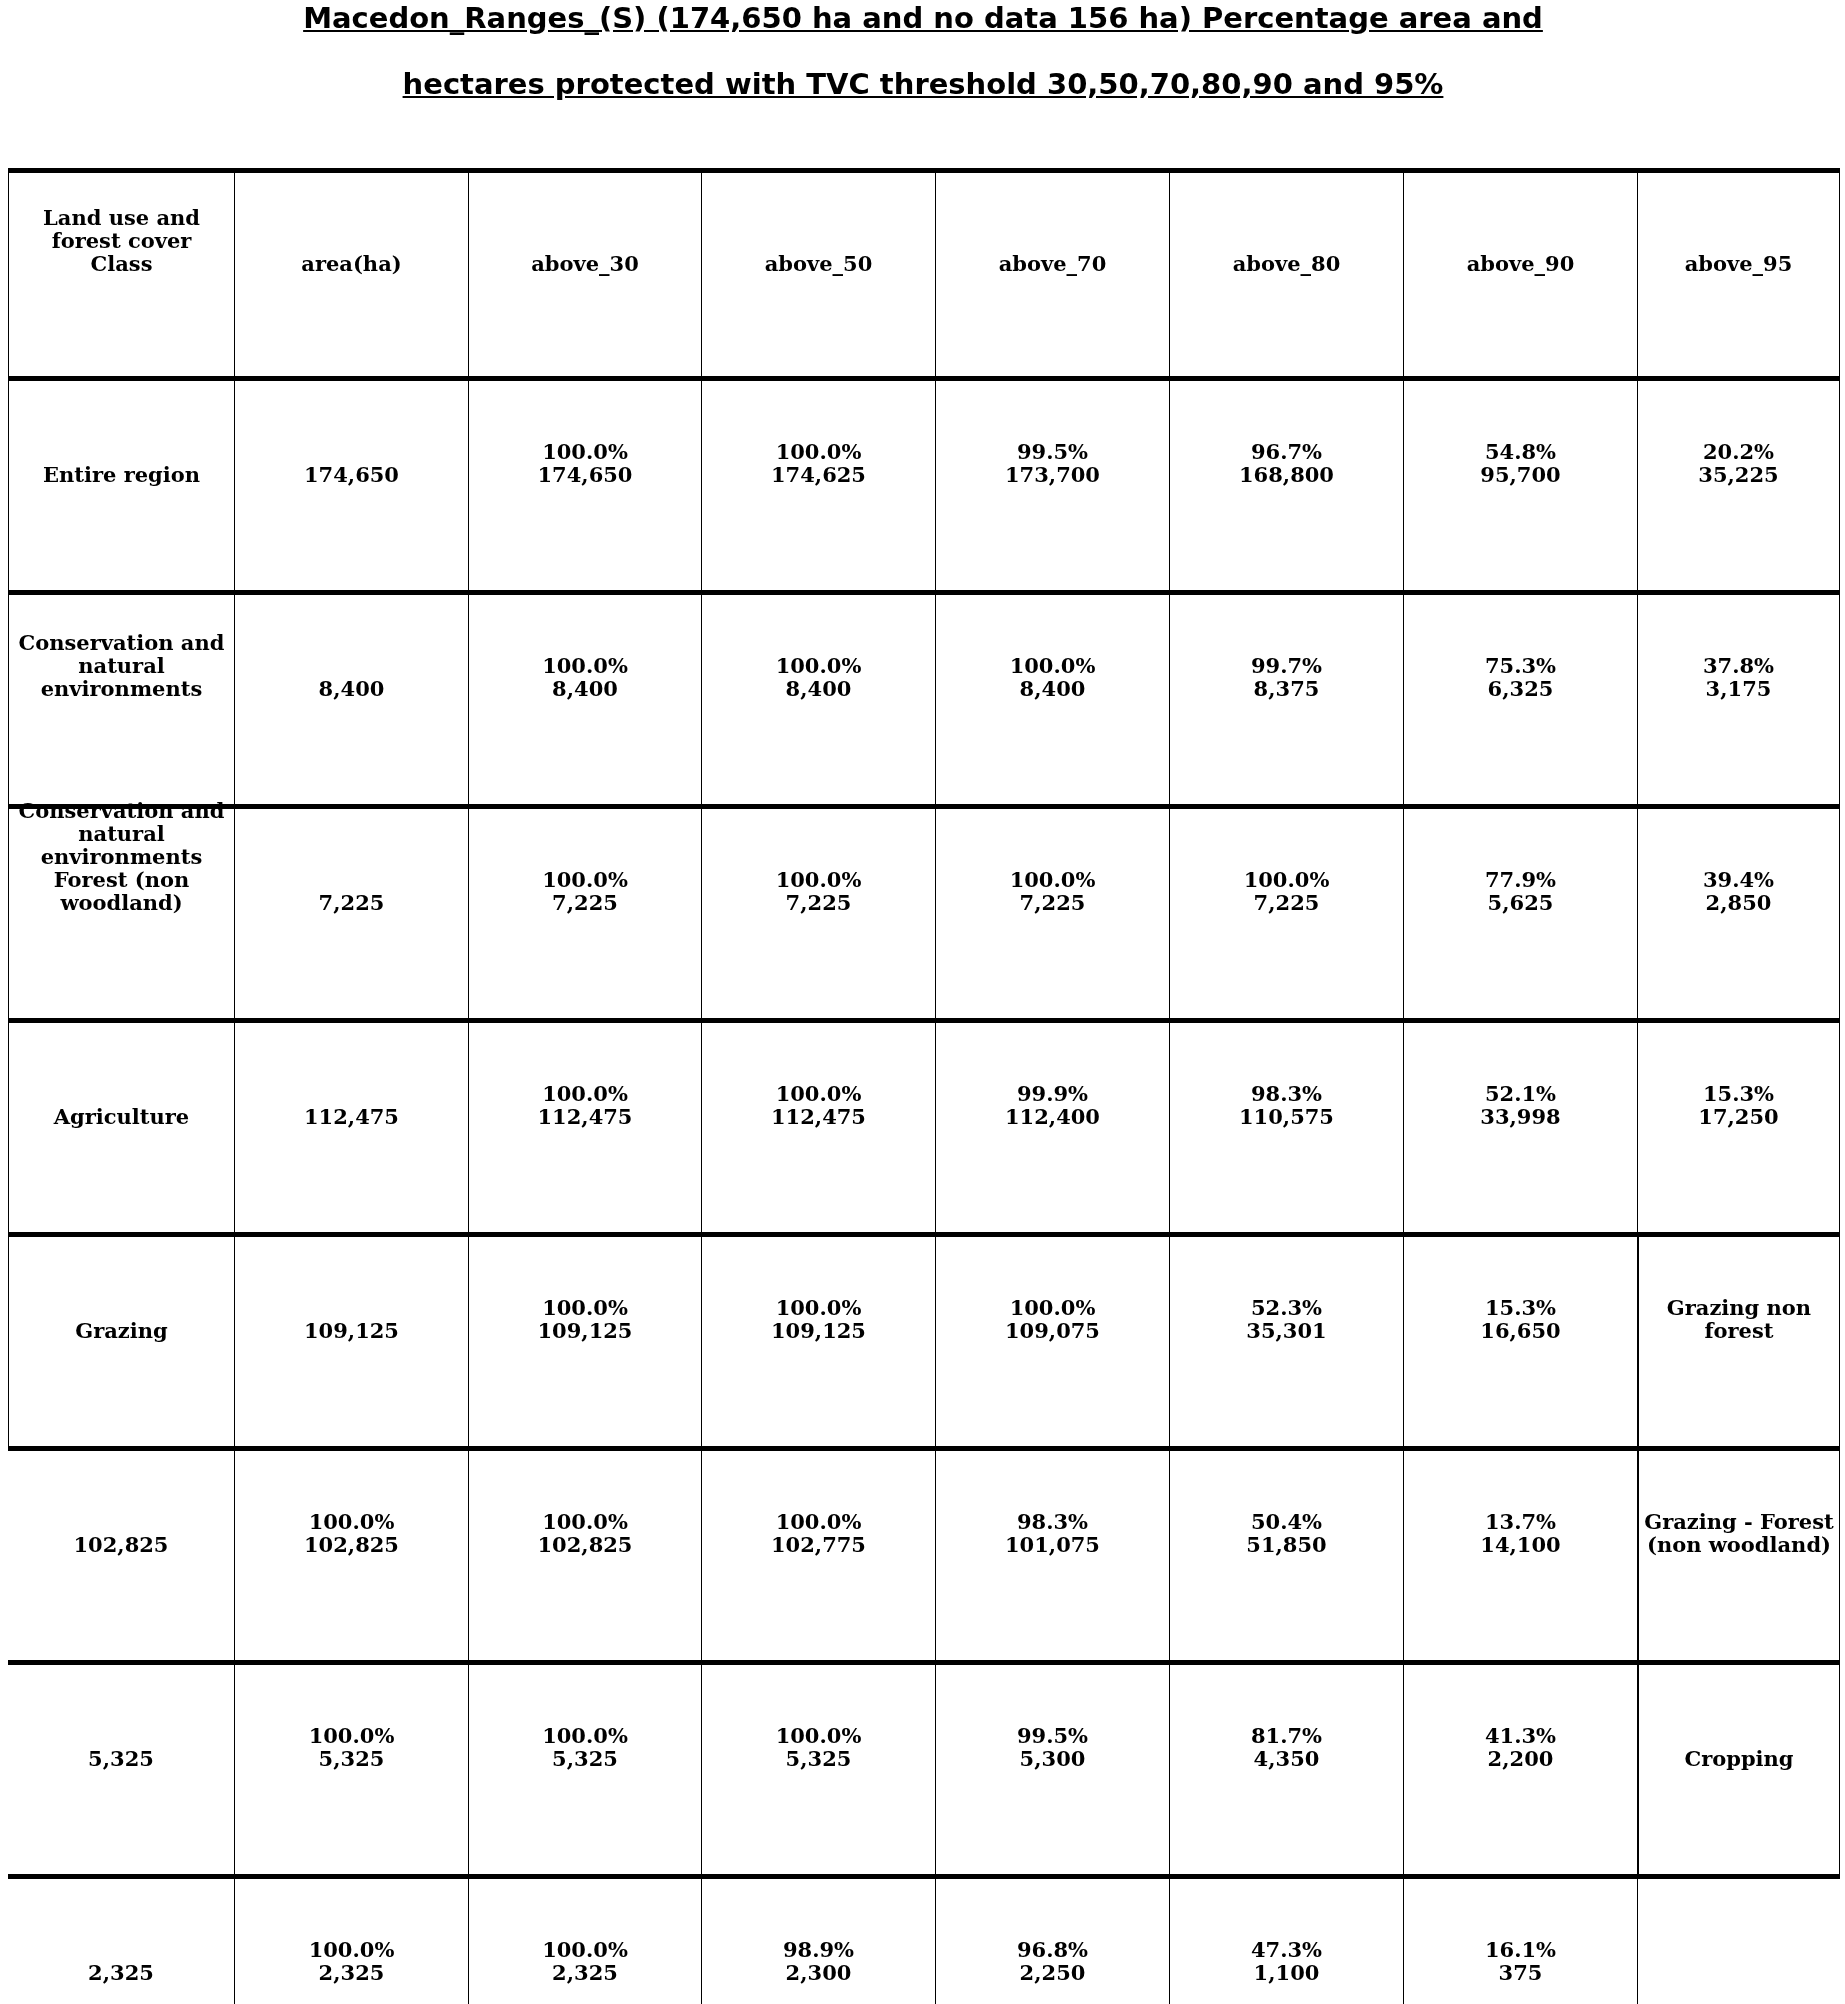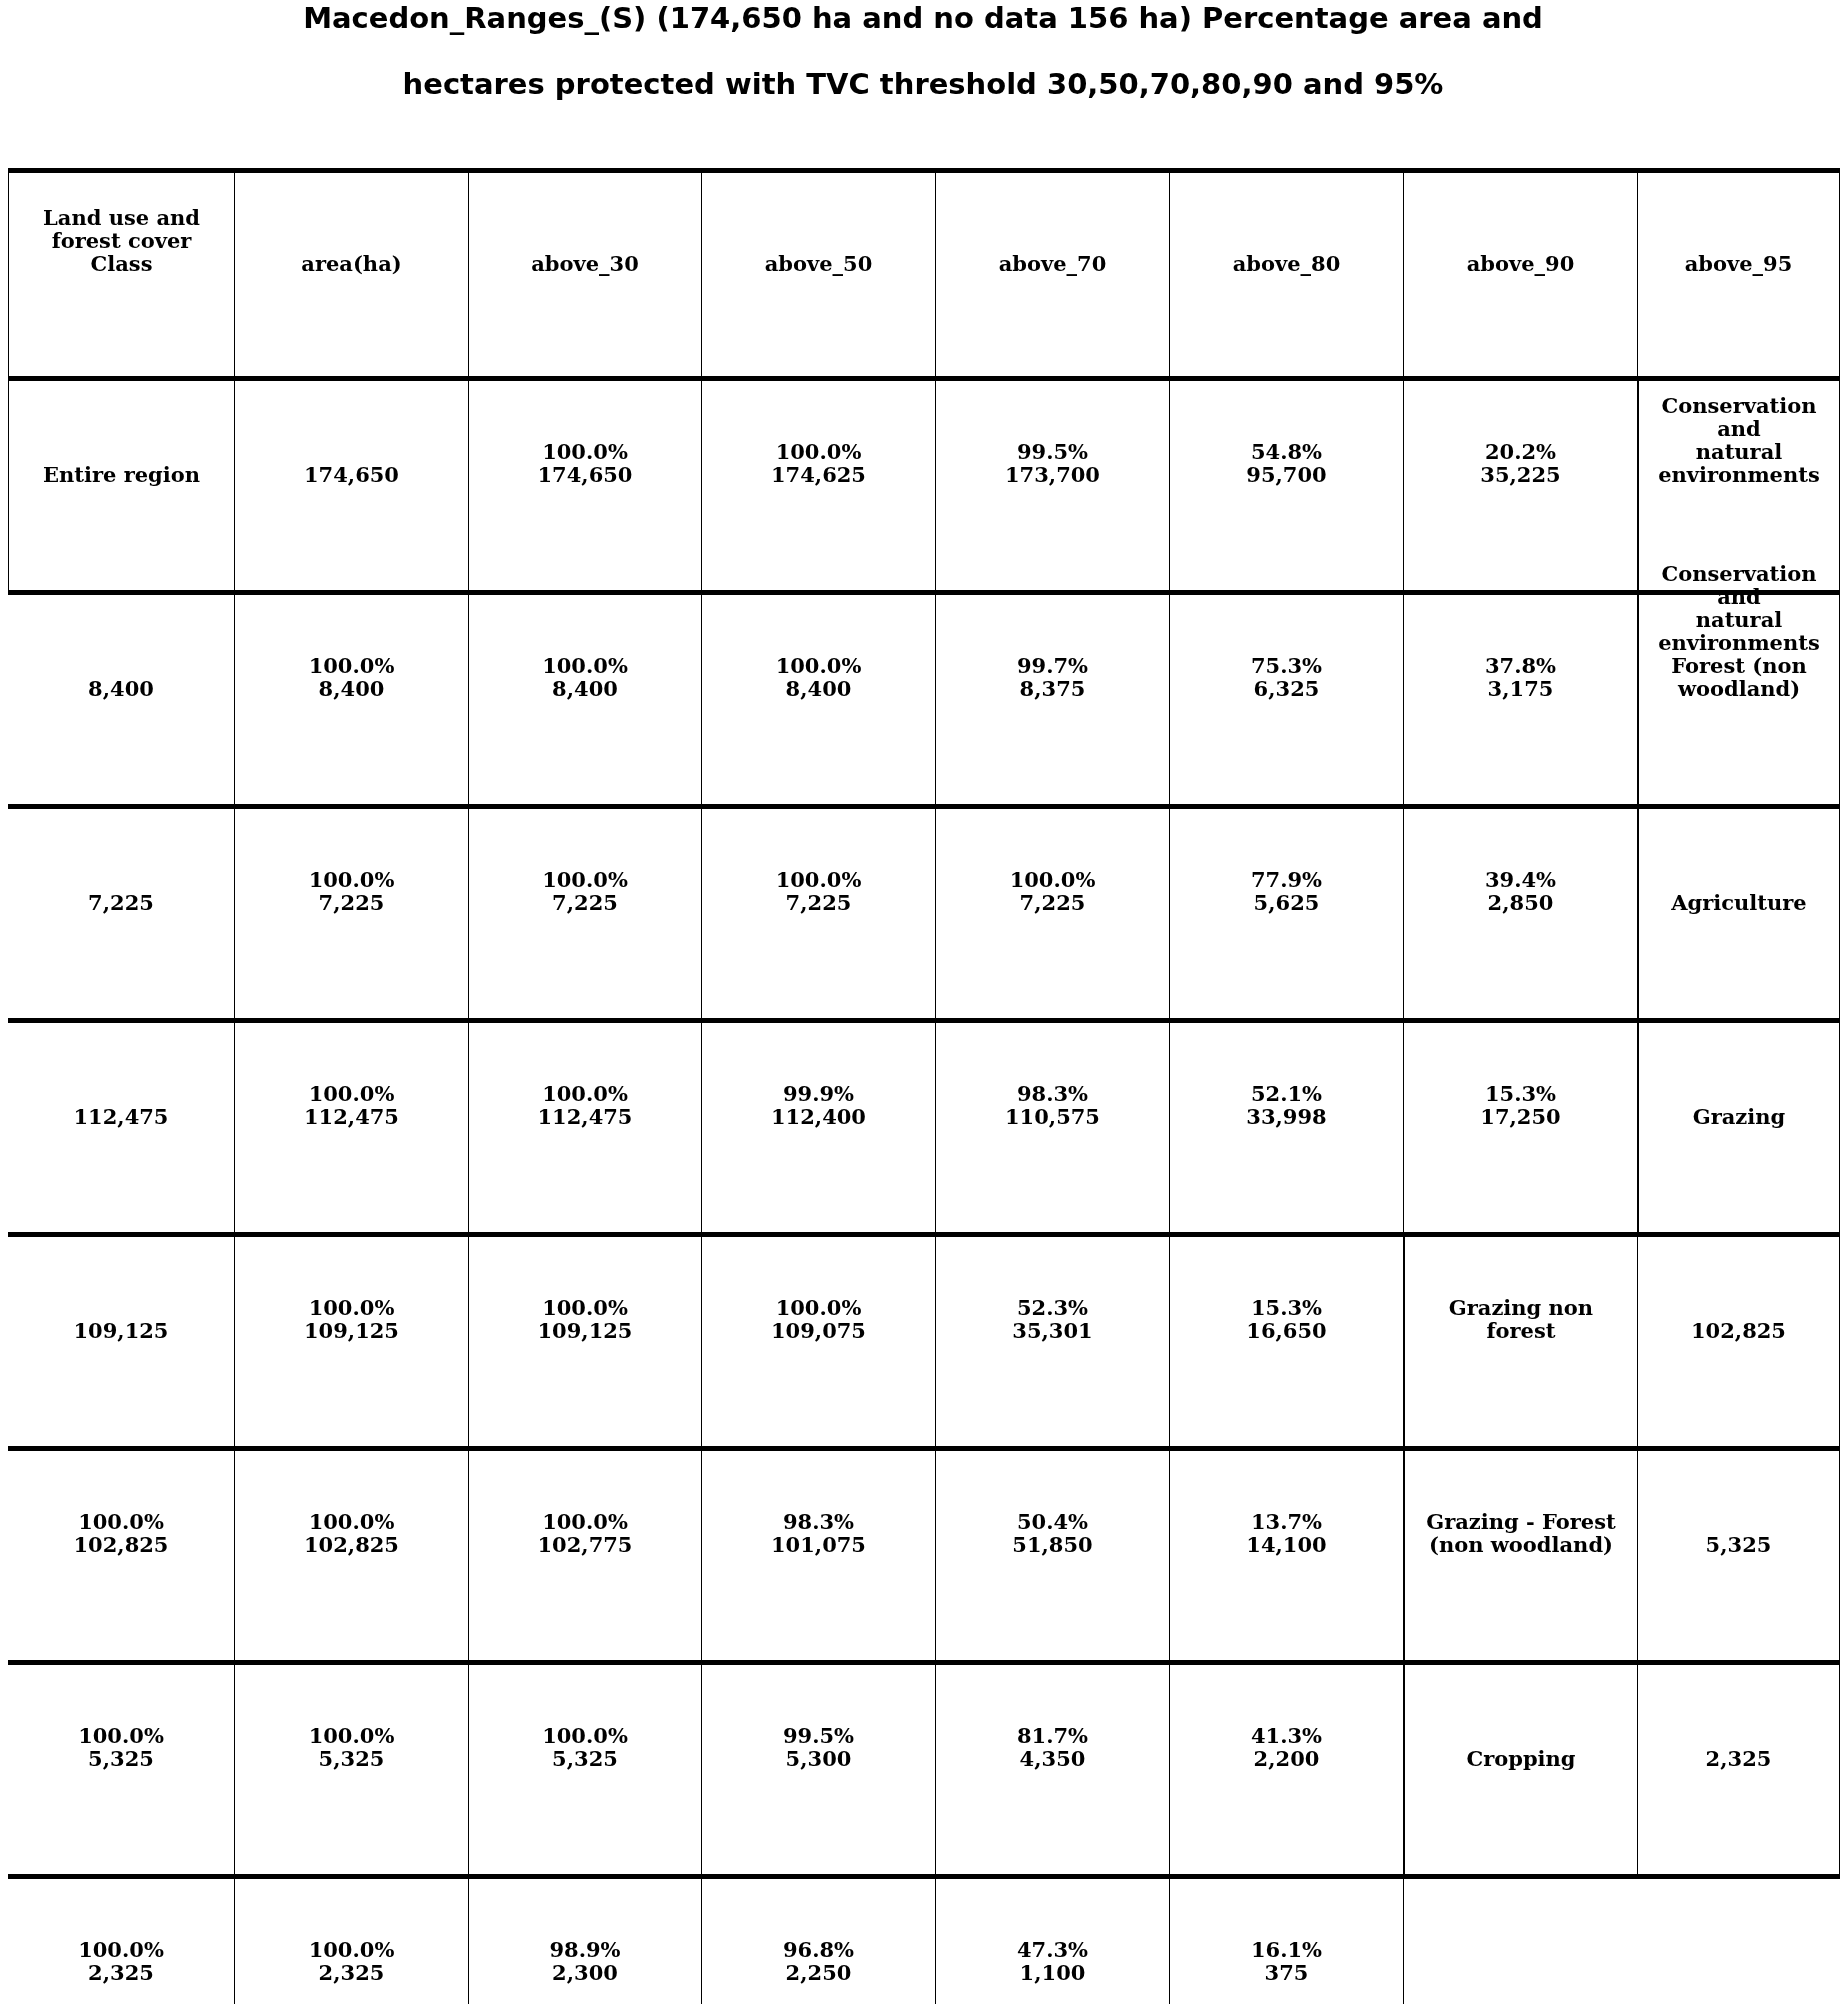--- a/index.html
+++ b/index.html
@@ -1,19 +1,19 @@
 <!DOCTYPE html>
 <html style="font-size:6.4px"><head>
 <meta charset="utf-8">
 <style>
   html,body{margin:0;padding:0;}
   body{width:1846px;height:2533px;background:#ffffff;position:relative;overflow:hidden;
        font-family:"DejaVu Sans",sans-serif;}
   .title{position:absolute;left:0;top:1.6px;width:1846px;text-align:center;
-         font:700 29px/33px "DejaVu Sans",sans-serif;color:#000;white-space:pre-line;}
+         font:700 29px/33px "DejaVu Sans",sans-serif;color:#000;white-space:pre-line;text-decoration:underline;}
   
   #grid{position:absolute;left:8px;top:168px;display:grid;
         grid-template-columns:227px 234px 233px 234px 234px 234px 234px 202px;
         grid-template-rows:213px repeat(9,214px);}
   .cell{position:relative;box-sizing:border-box;background:#fff;
         border-right:1.6px solid #000;border-bottom:5.6px solid #000;}
   .cell.first-col{border-left:1.6px solid #000;}
   .cell.top-row{border-top:5.6px solid #000;}
   .inner{position:absolute;left:0.8px;right:0.8px;bottom:50%;text-align:center;
          font:700 21px/23px "DejaVu Serif",serif;color:#000;white-space:pre-line;}
@@ -63,20 +63,24 @@
     </div>
     <div class="cell">
       <div class="inner">100.0%
 174,625</div>
     </div>
     <div class="cell">
       <div class="inner">99.5%
 173,700</div>
     </div>
     <div class="cell">
+      <div class="inner">96.7%
+168,800</div>
+    </div>
+    <div class="cell">
       <div class="inner">54.8%
 95,700</div>
     </div>
     <div class="cell">
       <div class="inner">20.2%
 35,225</div>
     </div>
     <div class="cell first-col">
       <div class="inner">Conservation and
 natural

